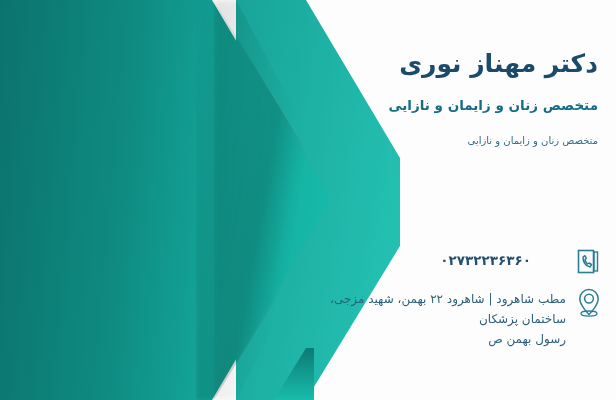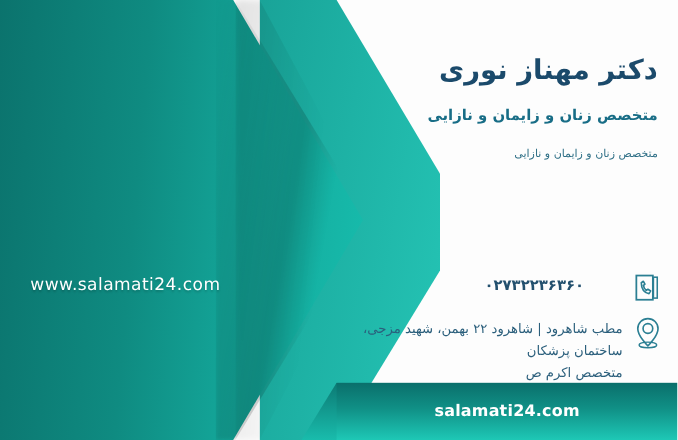--- a/index.html
+++ b/index.html
@@ -141,21 +141,20 @@
 </head>
 <body>
 
 <div id="card">
 
   <div class="teal-outer"></div>
   <div class="teal-back"></div>
   <div class="chev-shadow"></div>
   <div class="gap-shadow"></div>
 
-  <div class="logo-url">www.salamati24.com</div>
 
   <div class="right">
 
     <div class="doctor-name">دکتر مهناز نوری</div>
     <div class="specialty">متخصص زنان  و زایمان و نازایی</div>
     <div class="specialty-sub">متخصص زنان و زایمان و نازایی</div>
 
     <div class="row phone">
       <span class="ico">
         <svg width="23" height="25" viewBox="0 0 23 25" xmlns="http://www.w3.org/2000/svg">
@@ -170,24 +169,21 @@
     <div class="row addr">
       <span class="ico">
         <svg width="24" height="30" viewBox="0 0 24 30" xmlns="http://www.w3.org/2000/svg">
           <path d="M12 1.6 C6.9 1.6 2.8 5.7 2.8 10.8 C2.8 17.5 12 26.5 12 26.5 C12 26.5 21.2 17.5 21.2 10.8 C21.2 5.7 17.1 1.6 12 1.6 Z" fill="none" stroke="#2b7f93" stroke-width="1.5"></path>
           <circle cx="12" cy="10.6" r="4.4" fill="none" stroke="#2b7f93" stroke-width="1.5"></circle>
           <ellipse cx="12" cy="25.6" rx="8" ry="2.6" fill="none" stroke="#2b7f93" stroke-width="1.3"></ellipse>
         </svg>
       </span>
       <span class="addr-text">
         <span>مطب شاهرود | شاهرود ۲۲ بهمن، شهید مزجی، ساختمان پزشکان</span>
-        <span class="l2">متخصص اکرم ص</span>
+        <span class="l2">رسول بهمن ص</span>
       </span>
     </div>
 
   </div>
 
   <div class="footer-nub"></div>
-  <div class="footer">
-    <span class="footer-text">salamati24.com</span>
-  </div>
 
 </div>
 
 </body></html>

